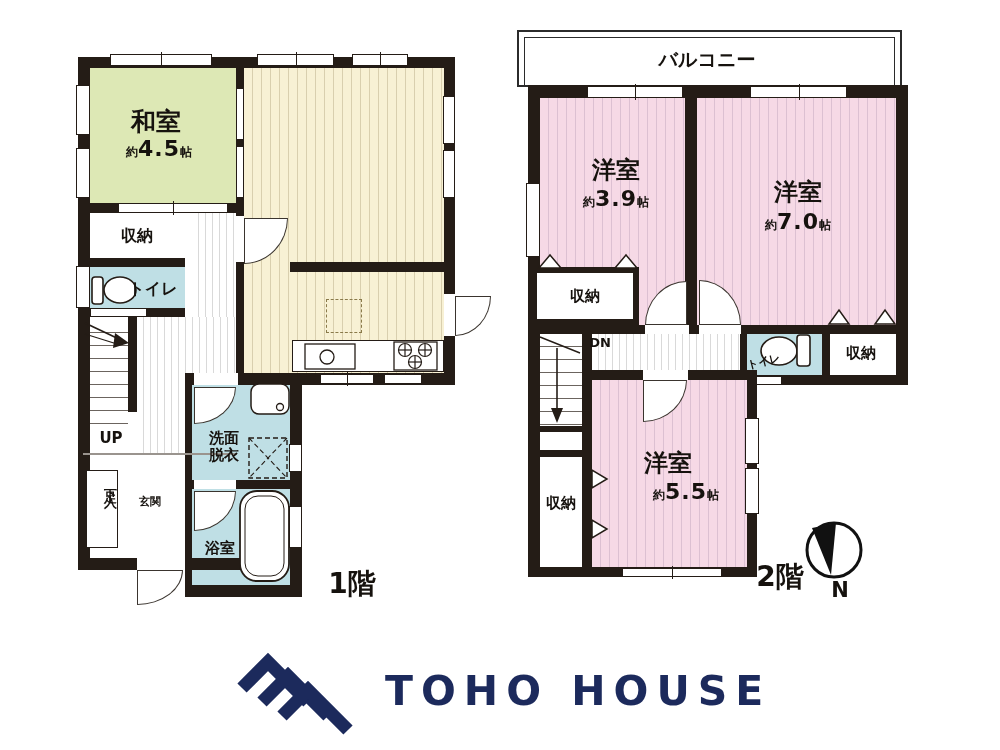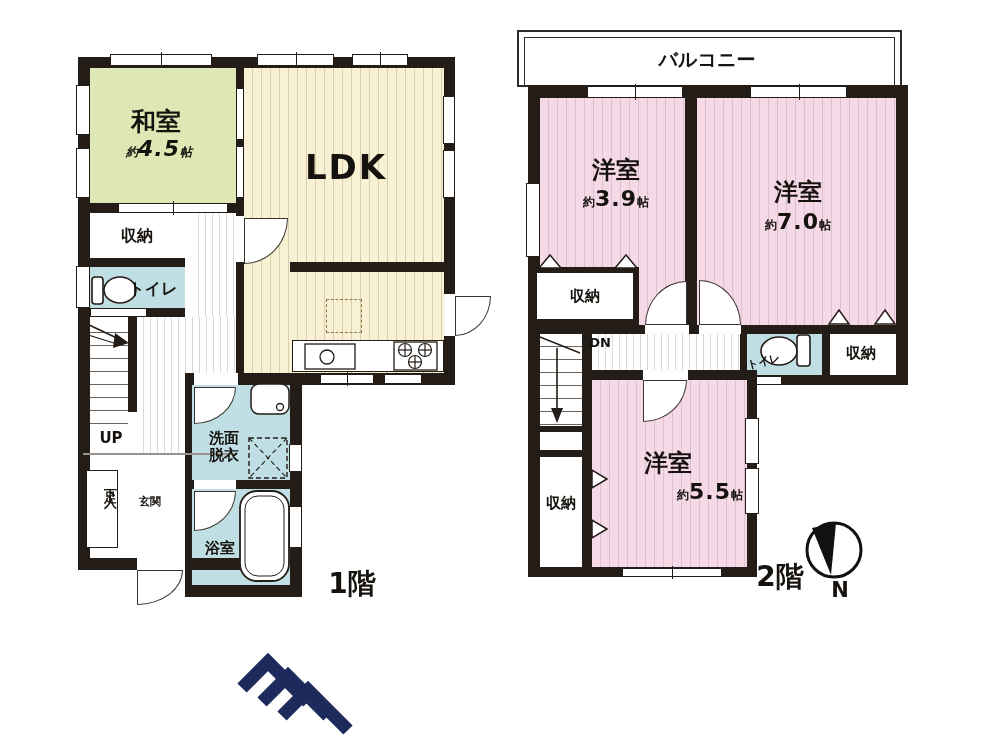--- a/index.html
+++ b/index.html
@@ -224,24 +224,23 @@
     </g>
 
     <g stroke="#1c2a5c" stroke-width="13" fill="none">
       <path d="M242,688 L268,662 L308,702"></path>
       <path d="M262,702 L288,676 L328,716"></path>
       <path d="M282,716 L308,690 L348,730"></path>
     </g>
   </svg>
 
   <div class="lbl" style="left:156px;top:108px;font-size:25px;">和室</div>
-  <div class="lbl sizeline" style="left:159px;top:136px;font-style:italic;">
+  <div class="lbl sizeline" style="left:159px;top:136px;">
     <span class="sm">約</span><span class="num">4.5</span><span class="sm">帖</span>
   </div>
-  <div class="lbl" style="left:346px;top:148px;font-size:34px;font-weight:600;letter-spacing:2px;">LDK</div>
   <div class="lbl" style="left:137px;top:227px;font-size:16px;">収納</div>
   <div class="lbl" style="left:153px;top:280px;font-size:16px;">トイレ</div>
   <div class="lbl" style="left:111px;top:430px;font-size:15px;font-weight:600;">UP</div>
   <div class="lbl" style="left:150px;top:496px;font-size:11px;">玄関</div>
   <div class="lbl vert" style="left:102px;top:478px;font-size:13px;transform:none;">下足入</div>
   <div class="lbl" style="left:224px;top:430px;font-size:15px;">
     <span>洗面</span><br>
     <span>脱衣</span>
   </div>
   <div class="lbl" style="left:220px;top:540px;font-size:15px;">浴室</div>
@@ -254,21 +253,22 @@
   </div>
   <div class="lbl" style="left:798px;top:179px;font-size:24px;">洋室</div>
   <div class="lbl sizeline" style="left:798px;top:209px;">
     <span class="sm">約</span><span class="num">7.0</span><span class="sm">帖</span>
   </div>
   <div class="lbl" style="left:585px;top:288px;font-size:15px;">収納</div>
   <div class="lbl" style="left:600px;top:336px;font-size:13px;font-weight:600;">DN</div>
   <div class="lbl" style="left:764px;top:356px;font-size:11px;transform:translateX(-50%) rotate(-14deg);">トイレ</div>
   <div class="lbl" style="left:861px;top:345px;font-size:15px;">収納</div>
   <div class="lbl" style="left:668px;top:450px;font-size:24px;">洋室</div>
-  <div class="lbl sizeline" style="left:710px;top:479px;">
+  <div class="lbl sizeline" style="left:686px;top:479px;">
     <span class="sm">約</span><span class="num">5.5</span><span class="sm">帖</span>
   </div>
   <div class="lbl" style="left:561px;top:495px;font-size:15px;">収納</div>
   <div class="lbl" style="left:780px;top:561px;font-size:28px;font-weight:600;">2階</div>
   <div class="lbl" style="left:840px;top:578px;font-size:21px;font-weight:700;">N</div>
 
+  <div id="logo-text" style="left:385px;top:667px;">TOHO HOUSE</div>
 
 </div>
 
 </body></html>

